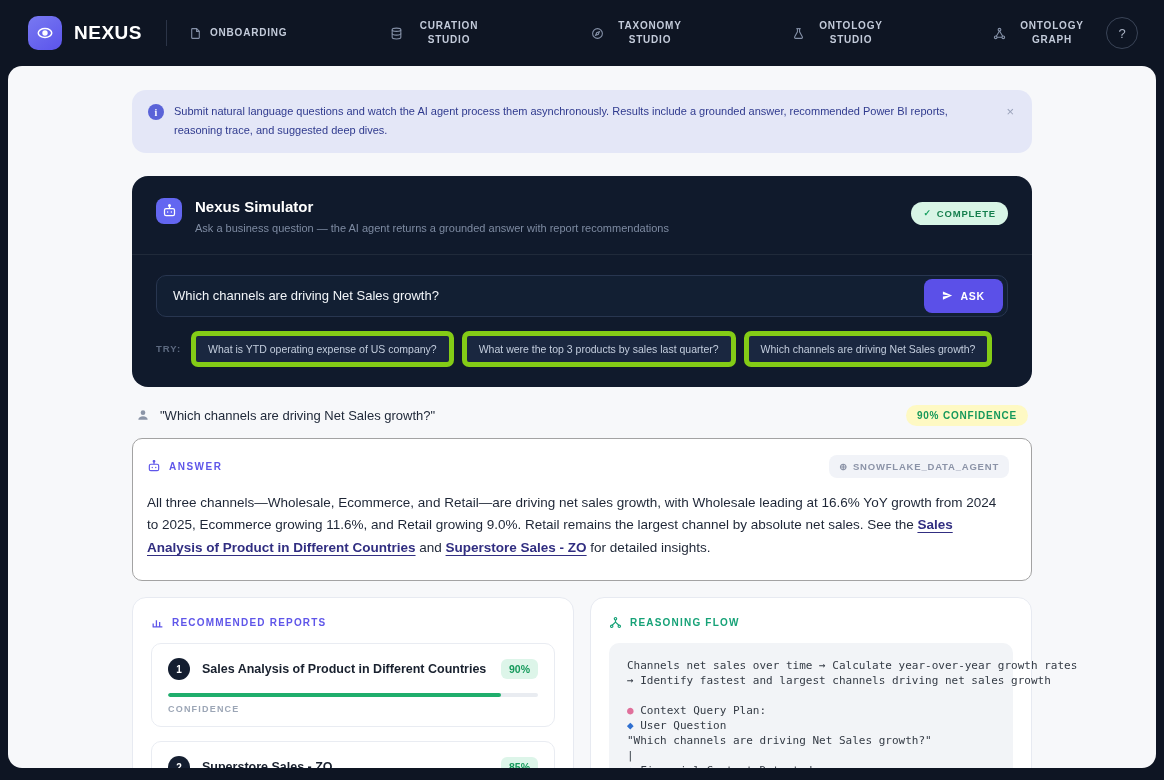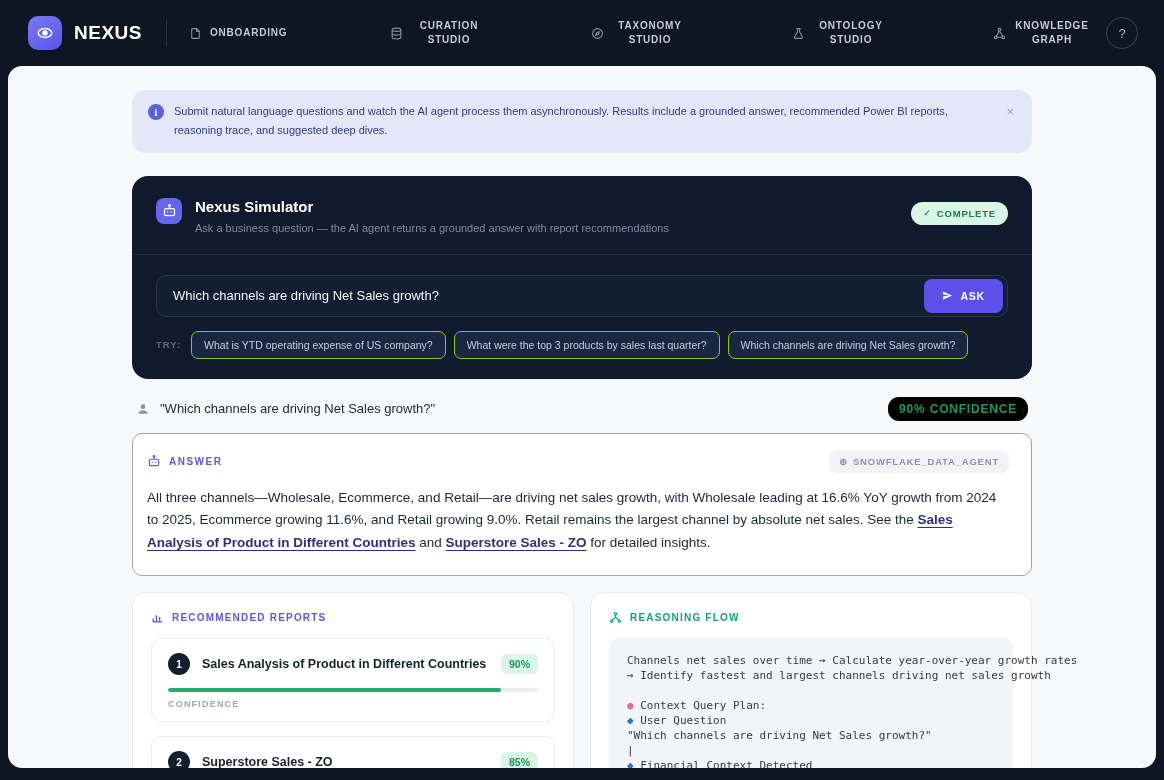--- a/index.html
+++ b/index.html
@@ -54,28 +54,28 @@
   .sim-body { padding:20px 24px 20px 24px; }
   .ask-row { background:#121f33; border:1px solid #283650; border-radius:10px; display:flex; align-items:center;
     padding:4px 4px 4px 16px; height:42px; }
   .ask-input { flex:1; background:transparent; border:none; outline:none; color:#f2f5f9; font-size:13px;
     font-family:inherit; }
   .ask-btn { background:#5b50e8; color:#fff; border:none; border-radius:8px; padding:0 18px; height:34px;
     font-size:10.5px; font-weight:bold; letter-spacing:0.8px; font-family:inherit; cursor:pointer;
     display:flex; align-items:center; gap:7px; }
   .try-row { display:flex; align-items:center; gap:8px; margin-top:14px; }
   .try-label { color:#5d6a80; font-size:9.5px; font-weight:bold; letter-spacing:1px; margin-right:2px; }
-  .chip { background:#1a2740; border:1px solid #84cc16; border-radius:7px; color:#c3cddd; font-size:10.5px;
+  .chip { background:#1a2740; border:5px solid #84cc16; border-radius:7px; color:#c3cddd; font-size:10.5px;
     padding:7px 12px; font-family:inherit; cursor:pointer; white-space:nowrap; }
 
   
   .query-row { display:flex; align-items:center; margin-top:18px; padding:0 4px; }
   .person-ico { color:#8b95a7; display:flex; margin-right:10px; }
   .query-text { color:#212a3a; font-size:13px; }
-  .conf-badge { margin-left:auto; background:#000000; color:#17995c; font-size:12px; font-weight:bold;
+  .conf-badge { margin-left:auto; background:#fef9c3; color:#17995c; font-size:10px; font-weight:bold;
     letter-spacing:0.8px; border-radius:11px; padding:5px 11px; }
 
   
   .answer-panel { margin-top:12px; background:#ffffff; border:1px solid #a3a3a3; border-radius:10px; padding:16px 22px 20px 14px; }
   .answer-head { display:flex; align-items:center; }
   .answer-label { color:#5f56e9; font-size:10px; font-weight:bold; letter-spacing:1.5px; margin-left:8px; }
   .agent-badge { margin-left:auto; background:#f1f3f8; border-radius:8px; color:#8b93a7; font-size:9.5px;
     font-weight:bold; letter-spacing:0.8px; padding:6px 10px; display:flex; align-items:center; gap:5px; }
   .answer-body { margin-top:14px; color:#1e2636; font-size:13.5px; line-height:1.7; }
   .answer-link { color:#312e81; font-weight:bold; text-decoration:underline; text-underline-offset:3px; cursor:pointer; }
@@ -159,21 +159,21 @@
     </div>
     <div class="nav-item">
       <span class="nav-ico">
         <svg width="13" height="13" viewBox="0 0 24 24" fill="none" stroke="currentColor" stroke-width="2">
             <circle cx="12" cy="5" r="2.5"></circle>
             <circle cx="5" cy="19" r="2.5"></circle>
             <circle cx="19" cy="19" r="2.5"></circle>
             <path d="M12 7.5L6 17M12 7.5L18 17M7.5 19h9"></path>
           </svg>
       </span>
-      <span class="nav-label">KNOWLEDGE GRAPH</span>
+      <span class="nav-label">ONTOLOGY GRAPH</span>
     </div>
   </div>
   <button class="help-btn">?</button>
 </div>
 
 <div class="content-area">
   <div class="container">
 
     <div class="banner">
       <span class="info-ico">i</span>

